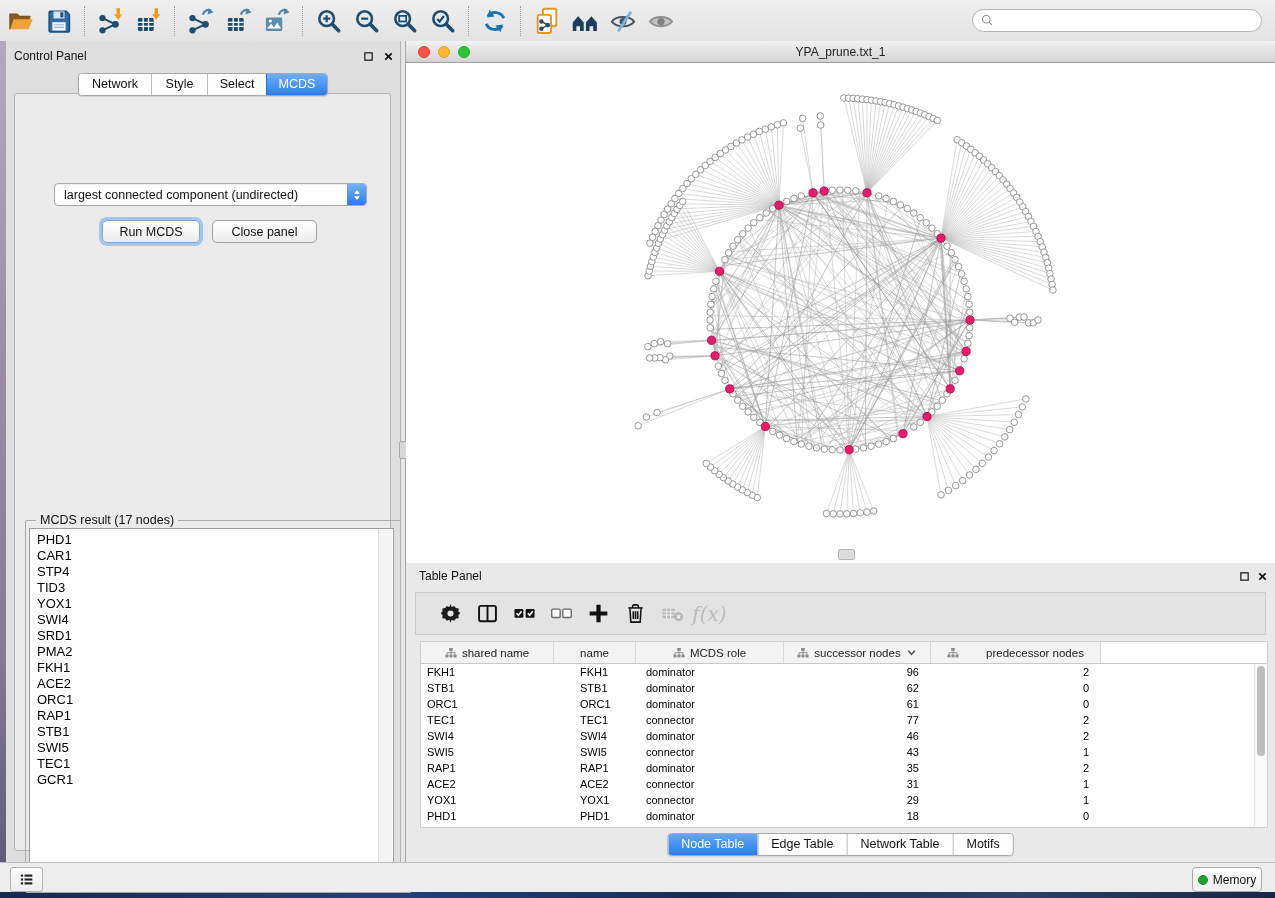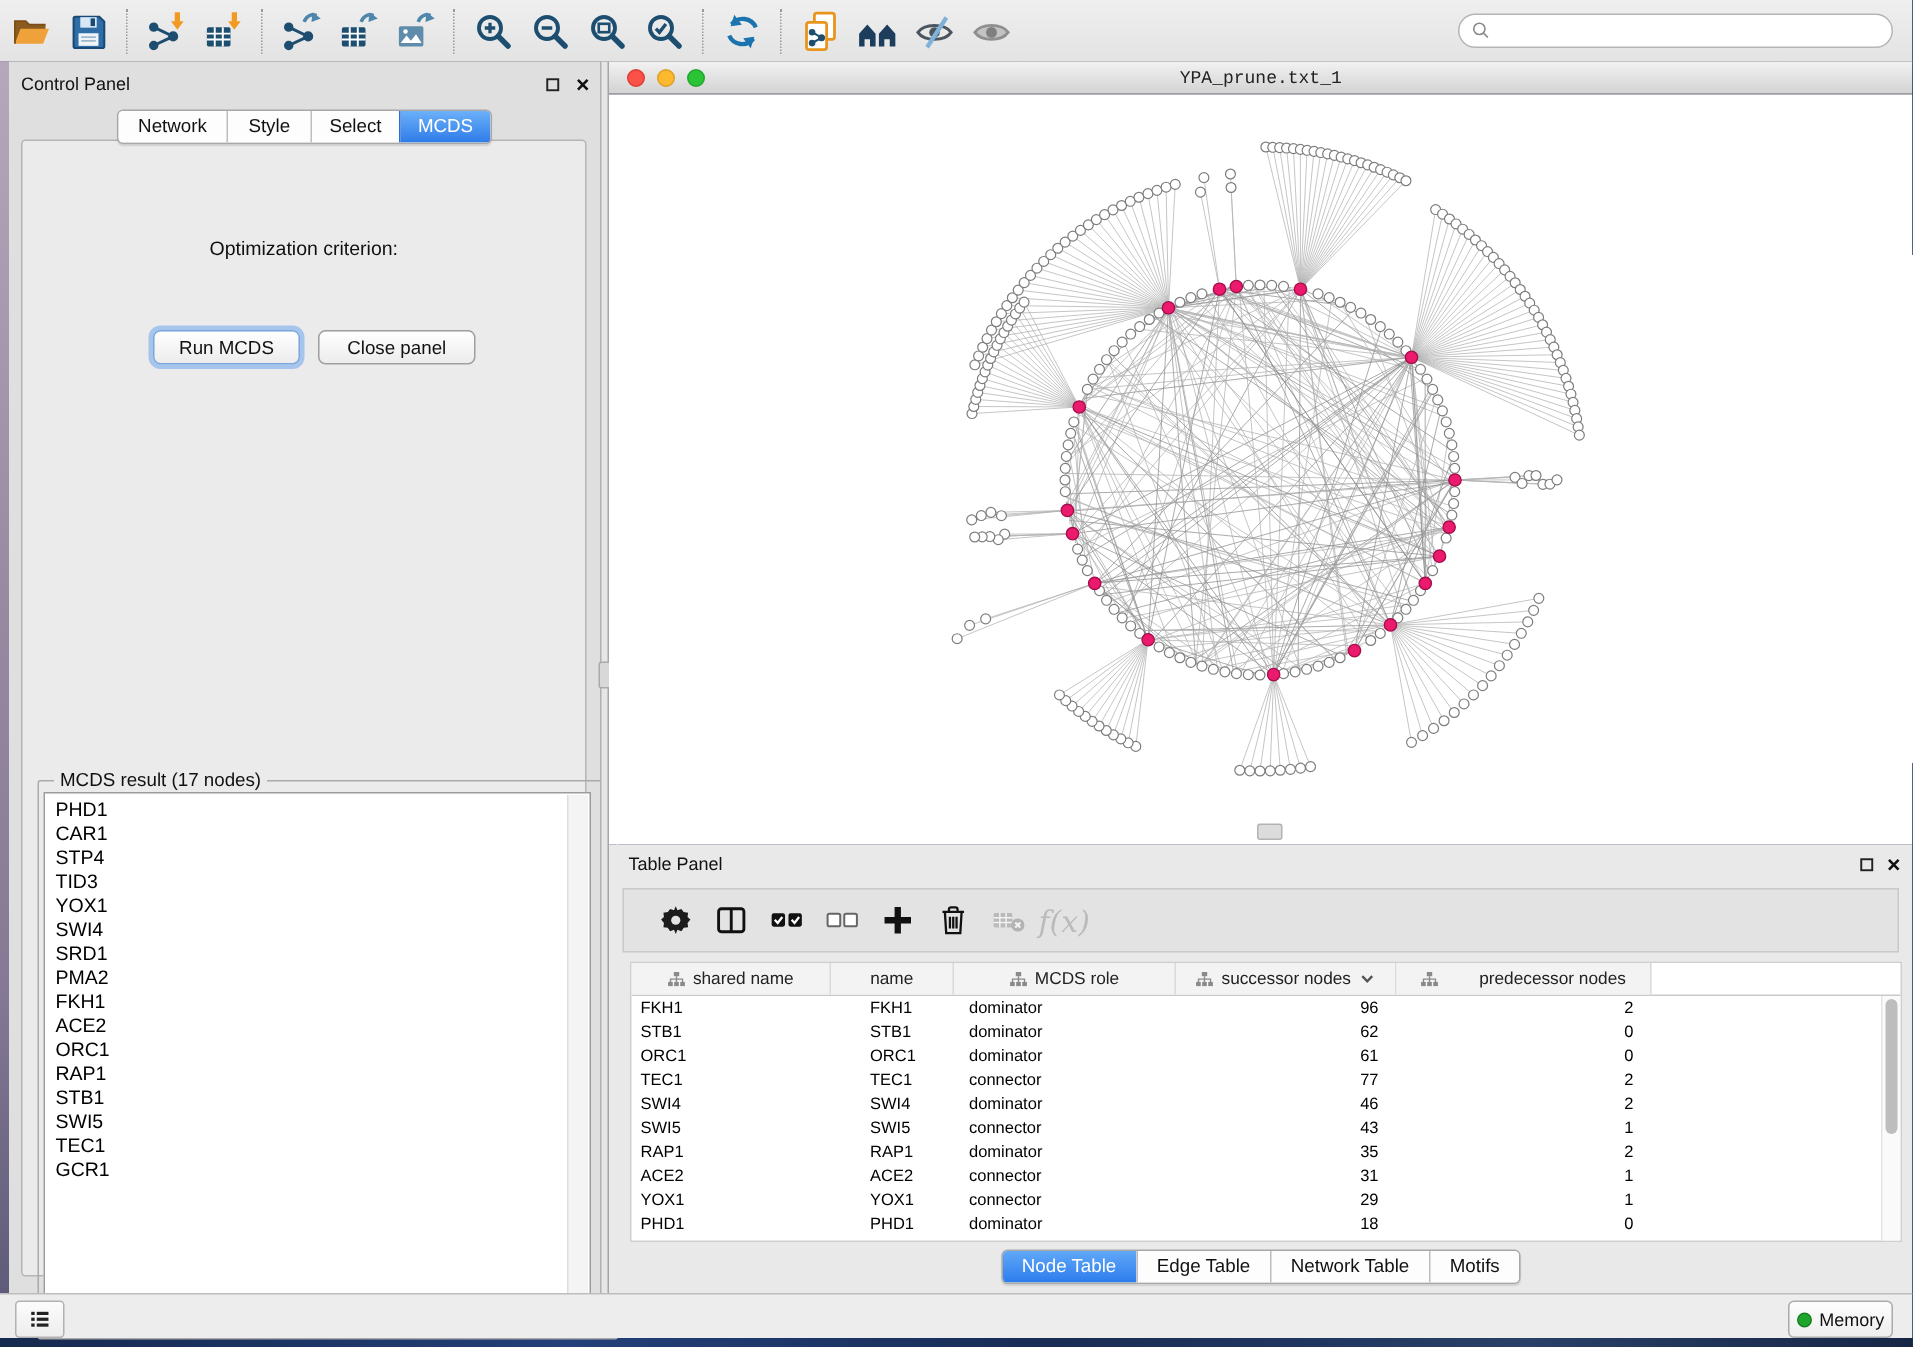--- a/index.html
+++ b/index.html
@@ -66,21 +66,21 @@
   #mcds-scroll{position:absolute;right:1px;top:1px;width:13px;height:357px;background:#f4f4f4;border-left:1px solid #ddd;}
   .mcds-item{font-size:13px;color:#000;line-height:16px;padding-left:7px;}
   #mcds-list .items{padding-top:3px;}
 
   
   #v-split{left:400px;top:41px;width:6px;height:821px;background:#e6e6e6;border-left:1px solid #b0b0b0;border-right:1px solid #a6a6a6;box-sizing:border-box;}
   #v-split-handle{position:absolute;left:-2px;top:400px;width:9px;height:16px;background:#d8d8d8;border:1px solid #aaa;border-radius:2px;}
   #h-split-handle{left:838px;top:549px;width:15px;height:9px;background:#dcdcdc;border:1px solid #b3b3b3;border-radius:2px;z-index:5;}
 
   
-  #net-window{left:406px;top:41px;width:869px;height:522px;font-family:Liberation Mono, monospace;}
+  #net-window{left:406px;top:41px;width:869px;height:522px;}
   #net-titlebar{position:absolute;left:0;top:0;width:100%;height:22px;background:linear-gradient(#f2f2f2,#d3d3d3);
     border-bottom:1px solid #9f9f9f;box-sizing:border-box;}
   .tl{position:absolute;top:5px;width:12px;height:12px;border-radius:50%;}
   #tl-red{left:12px;background:#fb5149;border:1px solid #df3b34;box-sizing:border-box;}
   #tl-yellow{left:32px;background:#fdb92e;border:1px solid #de9f24;box-sizing:border-box;}
   #tl-green{left:52px;background:#2ac436;border:1px solid #23a52d;box-sizing:border-box;}
   #net-title{position:absolute;width:100%;top:4px;text-align:center;font-size:12px;color:#222;}
   #net-canvas{position:absolute;left:0;top:22px;width:869px;height:500px;background:#fff;}
 
   
@@ -300,21 +300,27 @@
         </svg>
       </span>
   </div>
   <div id="cp-tabs">
       <div class="cp-tab" style="width: 72px;">Network</div>
       <div class="cp-tab" style="width: 55px;">Style</div>
       <div class="cp-tab" style="width: 58px;">Select</div>
       <div class="cp-tab active" style="width: 60px;">MCDS</div>
     </div>
   <div id="cp-inner">
-    <div id="opt-label">Optimization criterion:</div>
+    <div id="opt-select">
+      <span id="opt-value">largest connected component (undirected)</span>
+      <span id="opt-stepper">
+          <i class="up"></i>
+          <i class="dn"></i>
+        </span>
+    </div>
     <button id="run-mcds" class="aqua-btn">Run MCDS</button>
     <button id="close-panel" class="aqua-btn">Close panel</button>
     <div id="mcds-group">
       <span id="mcds-group-title">MCDS result (17 nodes)</span>
       <div id="mcds-list">
         <div class="items" id="mcds-items">
             <div class="mcds-item">PHD1</div>
             <div class="mcds-item">CAR1</div>
             <div class="mcds-item">STP4</div>
             <div class="mcds-item">TID3</div>

